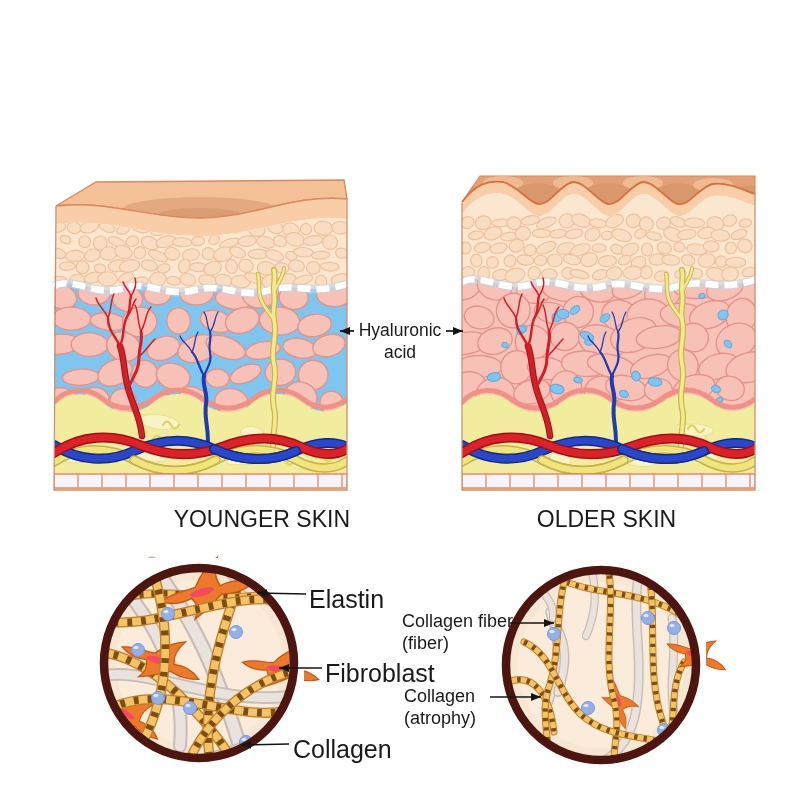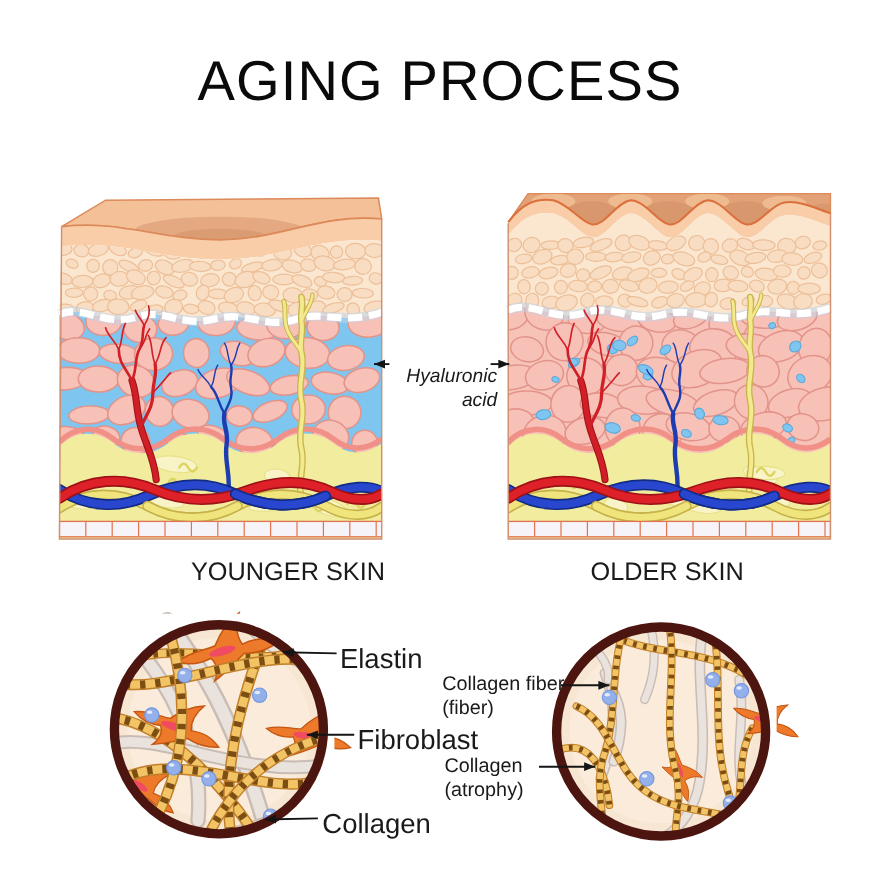--- a/index.html
+++ b/index.html
@@ -4,21 +4,21 @@
 <style>
   html,body{margin:0;padding:0;background:#fff;}
   .page{position:relative;width:800px;height:800px;background:#fff;overflow:hidden;
         font-family:"Liberation Sans",sans-serif;}
   .title{position:absolute;left:0;right:0;top:44px;text-align:center;
          font-size:51px;letter-spacing:1px;color:#0a0a0a;}
   .cap{position:absolute;font-size:23px;color:#1a1a1a;text-align:center;}
   .cap-younger{left:50px;width:300px;top:506px;text-align:right;}
   .cap-older{left:458px;width:297px;top:506px;}
   .lbl{position:absolute;font-size:25px;color:#1a1a1a;line-height:1.2;}
-  .lbl-hyaluronic{left:348px;top:331px;width:104px;text-align:right;font-size:17.5px;line-height:1.25;font-style:italic;}
+  .lbl-hyaluronic{left:348px;top:320px;width:104px;text-align:center;font-size:17.5px;line-height:1.25;}
   .lbl-elastin{left:309px;top:584px;}
   .lbl-fibroblast{left:325px;top:658px;}
   .lbl-collagen{left:293px;top:734px;}
   .lbl-elastic-broken{left:402px;top:611px;font-size:18px;}
   .lbl-collagen-atrophy{left:404px;top:686px;font-size:18px;}
   svg.abs{position:absolute;overflow:visible;}
   .overlay{pointer-events:none;}
   
   .cell{fill:var(--cell-fill);stroke:var(--cell-stroke);stroke-width:1.1;}
   .blob{fill:var(--blob-fill);stroke:var(--blob-stroke);stroke-width:1.4;}
@@ -48,21 +48,20 @@
   .fbn{fill:var(--fibroblast-nucleus);}
   .maskwhite{fill:#fff;fill-rule:evenodd;}
   .ring{fill:none;stroke:var(--ring-brown);stroke-width:8.5;}
   .arrowline{stroke:var(--arrow-black);stroke-width:1.7;fill:none;}
 </style>
 </head>
 <body>
 
 <div class="page">
 
-  <div class="title">AGING PROCESS</div>
 
   <svg class="abs" style="left:50px;top:172px" width="300" height="320" viewBox="0 0 300 320">
     <defs>
       <clipPath id="faceY">
           <rect x="4" y="26" width="293" height="292"></rect>
         </clipPath>
       <clipPath id="topClipY">
           <path d="M6,34 L46,10 L294,8 L297,27 C240,22 205,46 150,46 C95,46 60,28 6,34 Z"></path>
         </clipPath>
       <clipPath id="cellClipY">

